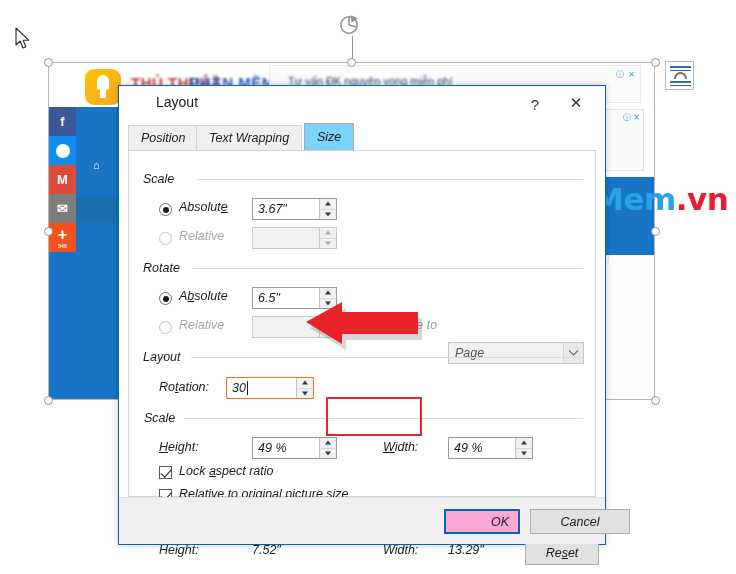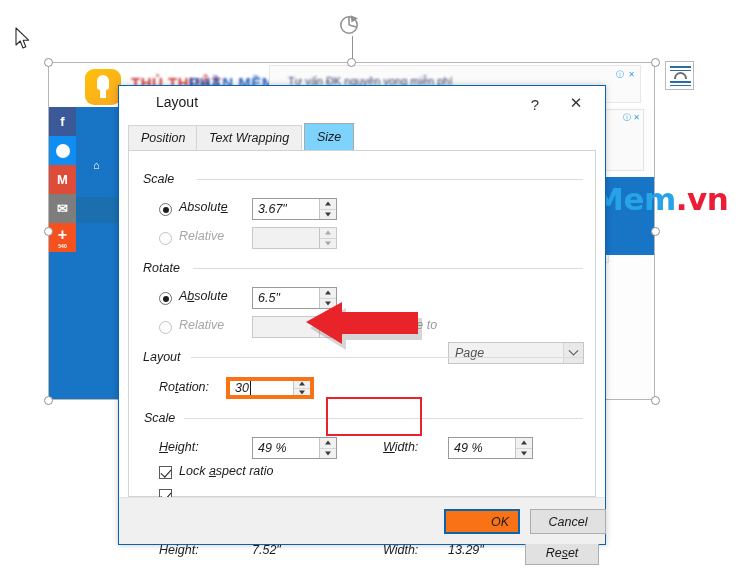--- a/index.html
+++ b/index.html
@@ -430,21 +430,21 @@
     position: absolute; left: 50%; top: 50%;
     width: 0; height: 0;
     border-left: 3.5px solid transparent;
     border-right: 3.5px solid transparent;
   }
   .arrow-up { border-bottom: 4px solid #3b3b3b; transform: translate(-50%,-60%); }
   .arrow-dn { border-top: 4px solid #3b3b3b; transform: translate(-50%,-40%); }
   .spin.disabled .arrow-up { border-bottom-color: #a7a7a7; }
   .spin.disabled .arrow-dn { border-top-color: #a7a7a7; }
 
-  .spin.focused { border: 4px solid #f97316; }
+  .spin.focused { border: 1px solid #f97316; }
   .caret {
     display: inline-block;
     width: 1px; height: 14px;
     background: #1b1b1b;
     margin-left: 1px;
     vertical-align: -2px;
   }
 
   
   .combo {
@@ -488,21 +488,21 @@
   
   .btn {
     position: absolute;
     height: 25px;
     background: #e1e1e1;
     border: 1px solid #adadad;
     font-size: 12.5px; color: #1b1b1b;
     display: flex; align-items: center; justify-content: center;
   }
   .btn.primary {
-    background: #f97316;
+    background: #f9a8d4;
     border: 2px solid #0b63ad;
     padding-left: 36px;
   }
   .btn u { text-decoration: underline; }
 
   .dlg-footer {
     position: absolute; left: 0; right: 0; bottom: 0; height: 47px;
     background: #f0f0f0;
     border-top: 1px solid #e3e3e3;
   }
@@ -744,35 +744,36 @@
             <div>
                 <i class="arrow-dn"></i>
               </div>
           </div>
         </div>
 
         <div class="cbx checked" style="left:30px; top:315px;"></div>
         <div class="lbl" style="left:50px; top:313px;">Lock <u>a</u>spect ratio</div>
 
         <div class="cbx checked" style="left:30px; top:338px;"></div>
+        <div class="lbl" style="left:50px; top:336px;"><u>R</u>elative to original picture size</div>
 
         <div class="grp-label" style="left:14px; top:363px;">Original size</div>
         <div class="grp-rule" style="left:92px; top:370px;"></div>
 
         <div class="lbl" style="left:30px; top:392px;">Height:</div>
         <div class="lbl" style="left:123px; top:392px;">7.52"</div>
         <div class="lbl" style="left:254px; top:392px;">Width:</div>
         <div class="lbl" style="left:319px; top:392px;">13.29"</div>
 
         <div class="btn" style="left:396px; top:389px; width:74px;">Re<u>s</u>et</div>
       </div>
 
       <div class="dlg-footer">
         <div class="btn primary" style="left:325px; top:11px; width:76px;">OK</div>
-        <div class="btn" style="left:411px; top:11px; width:76px;">Cancel</div>
+        <div class="btn" style="left:411px; top:11px; width:100px;">Cancel</div>
       </div>
     </div>
 
     <div class="red-box"></div>
   </div>
 
   <div class="red-arrow">
     <svg width="140" height="90" viewBox="0 0 140 90">
       <g transform="translate(4,6)" opacity="0.28">
         <path d="M6 22 L42 2 L42 12 L118 12 L118 34 L42 34 L42 44 Z" fill="#6b6b6b"></path>

